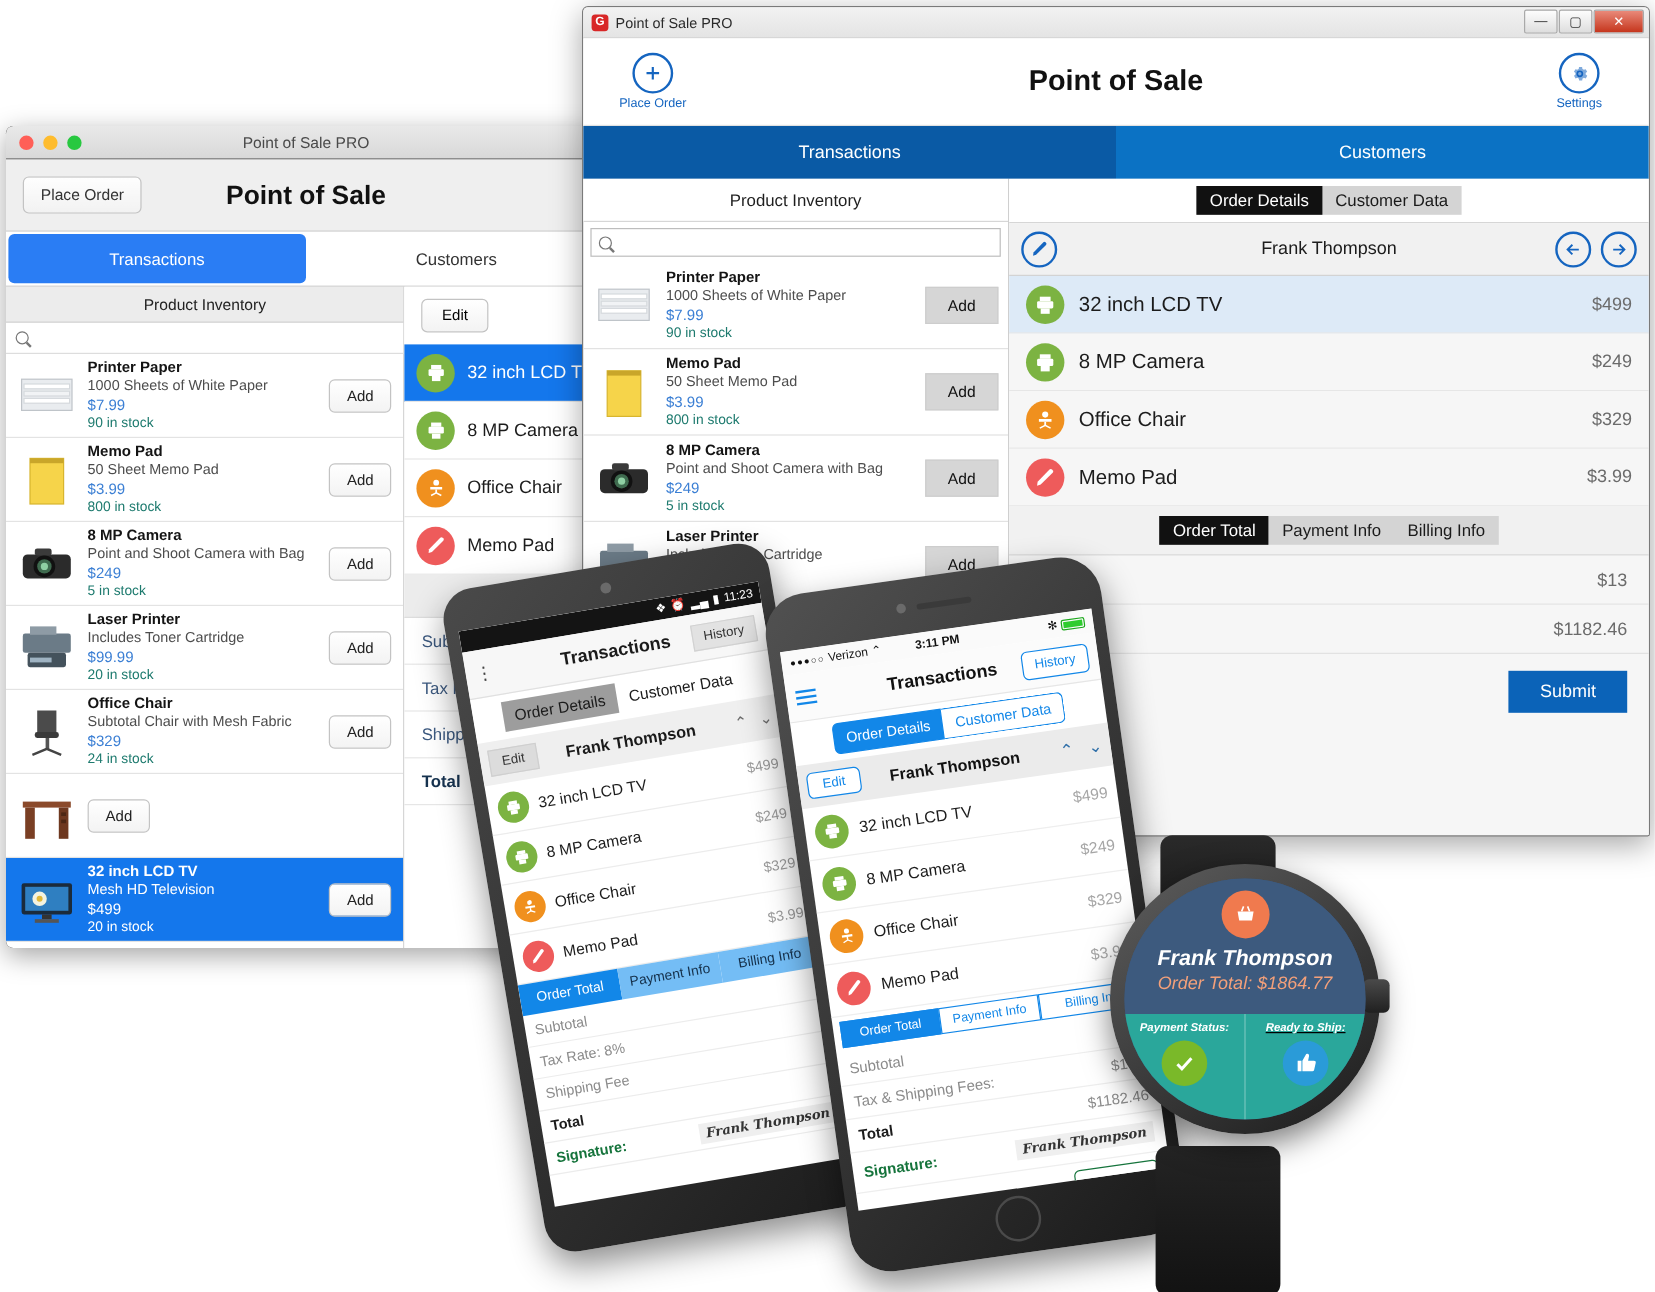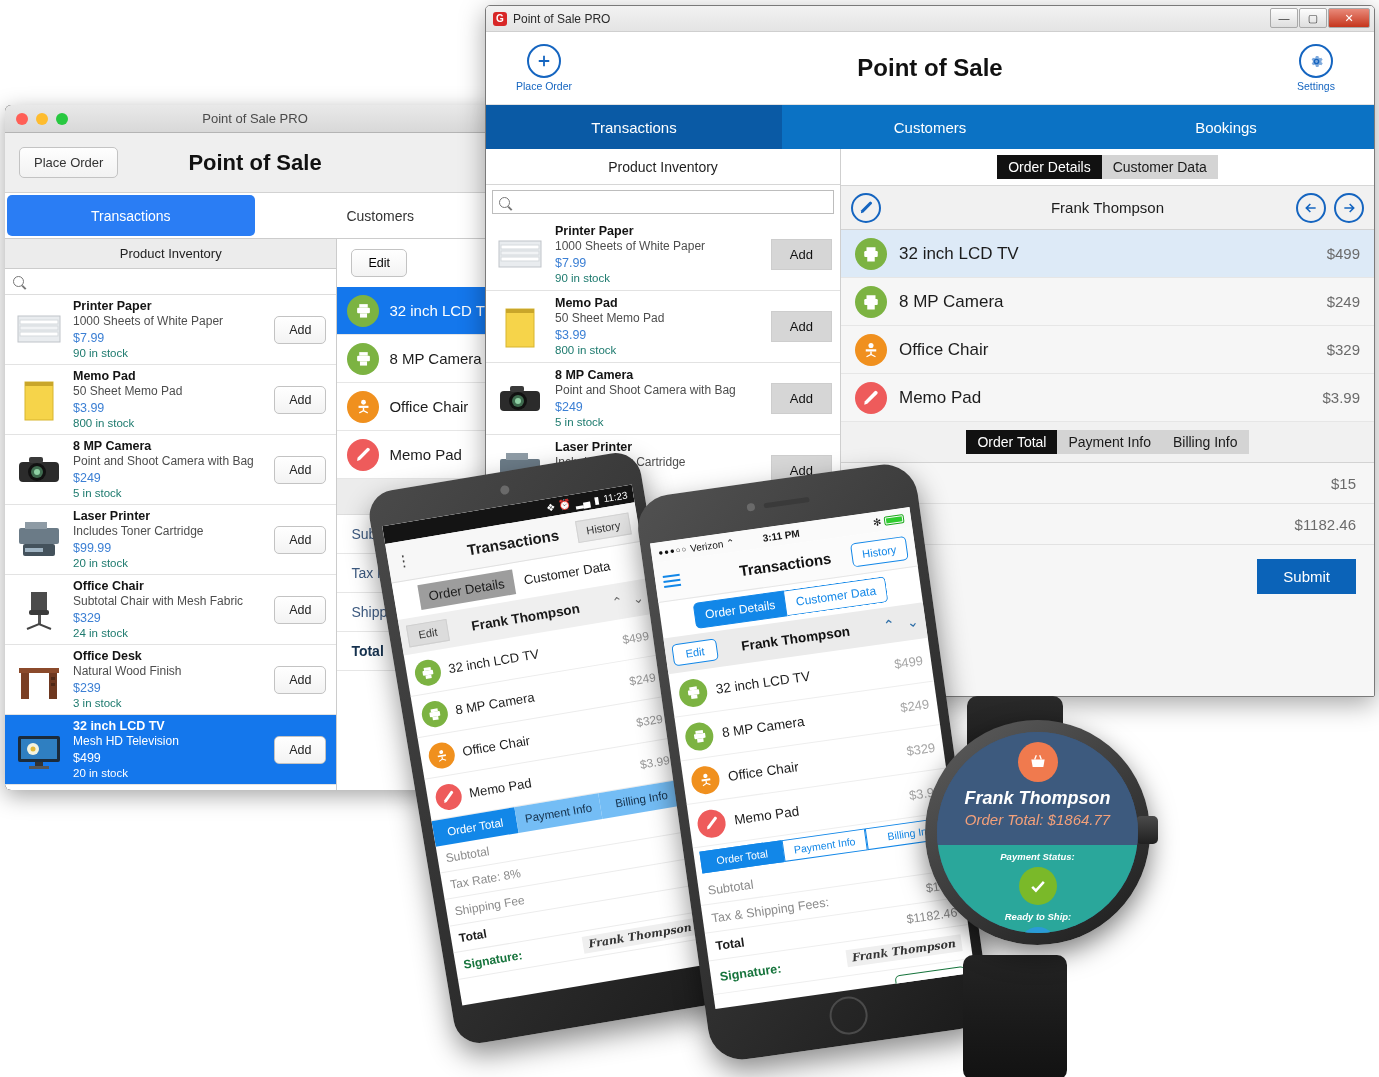--- a/index.html
+++ b/index.html
@@ -227,23 +227,23 @@
   .watch { position: absolute; left: 905px; top: 700px; width: 265px; height: 370px; }
   .watch-band-t { position: absolute; left: 62px; top: -4px; width: 96px; height: 70px; background: linear-gradient(#2a2a2a,#1a1a1a); border-radius: 10px; }
   .watch-band-b { position: absolute; left: 58px; top: 255px; width: 104px; height: 125px; background: linear-gradient(#242424,#121212); border-radius: 10px; }
   .watch-case { position: absolute; left: 20px; top: 20px; width: 225px; height: 225px; border-radius: 50%; background: linear-gradient(145deg,#5e5e5e,#1b1b1b); box-shadow: 0 10px 26px rgba(0,0,0,.5); }
   .watch-crown { position: absolute; right: -8px; top: 96px; width: 22px; height: 28px; background: linear-gradient(#4a4a4a,#202020); border-radius: 5px; }
   .watch-face { position: absolute; left: 12px; top: 12px; width: 201px; height: 201px; border-radius: 50%; overflow: hidden; background: #3c5a80; }
   .wf-top { height: 56%; background: #3d5a7e; display: flex; flex-direction: column; align-items: center; padding-top: 10px; }
   .wf-cart { width: 40px; height: 40px; border-radius: 50%; background: #f07a4e; display: flex; align-items: center; justify-content: center; color: #fff; font-size: 20px; }
   .wf-name { font-size: 18px; font-weight: bold; font-style: italic; color: #fff; margin-top: 6px; }
   .wf-total { font-size: 15px; font-style: italic; color: #f3a07a; margin-top: 2px; }
-  .wf-bot { height: 44%; background: #2aa79b; display: flex; flex-direction: column; }
+  .wf-bot { height: 44%; background: #2aa79b; display: flex; }
   .wf-col { flex: 1; display: flex; flex-direction: column; align-items: center; padding-top: 6px; gap: 5px; }
-  .wf-col + .wf-col { border-left: 1px solid rgba(255,255,255,.35); }
+  .wf-col + .wf-col { border-left: 1px solid rgba(255,255,255,.35); text-decoration: underline; }
   .wf-lbl { font-size: 9.5px; font-style: italic; font-weight: bold; color: #fff; }
   .wf-btn { width: 38px; height: 38px; border-radius: 50%; display: flex; align-items: center; justify-content: center; color: #fff; font-size: 18px; }
   .wf-btn.green { background: #7ab929; }
   .wf-btn.blue { background: #2a9bd8; }
 
   .thumb-svg { width: 52px; height: 52px; }
 </style>
 </head>
 <body>
 
@@ -360,26 +360,20 @@
             </div>
             <div class="prow">
               <div class="pthumb">
                 <svg class="thumb-svg" viewBox="0 0 52 52">
                     <rect x="6" y="14" width="40" height="5" fill="#8b4a2b"></rect>
                     <rect x="8" y="19" width="8" height="26" fill="#7a3f24"></rect>
                     <rect x="36" y="19" width="8" height="26" fill="#6e3820"></rect>
                     <rect x="38" y="23" width="4" height="3" fill="#4d2715"></rect>
                     <rect x="38" y="29" width="4" height="3" fill="#4d2715"></rect>
                   </svg>
-              </div>
-              <div class="pinfo">
-                <div class="pname">Office Desk</div>
-                <div class="pdesc">Natural Wood Finish</div>
-                <div class="pprice">$239</div>
-                <div class="pstock">3 in stock</div>
               </div>
               <div class="addbtn">Add</div>
             </div>
             <div class="prow sel">
               <div class="pthumb">
                 <svg class="thumb-svg" viewBox="0 0 52 52">
                     <rect x="5" y="12" width="42" height="26" rx="2" fill="#1b2b3b"></rect>
                     <rect x="8" y="15" width="36" height="20" fill="#2f7fc1"></rect>
                     <circle cx="20" cy="25" r="6" fill="#f3f3e0"></circle>
                     <circle cx="20" cy="25" r="2.5" fill="#e0b83a"></circle>
@@ -476,21 +470,20 @@
               <path d="M12 8a4 4 0 1 0 0 8 4 4 0 0 0 0-8zm0 6a2 2 0 1 1 0-4 2 2 0 0 1 0 4z"></path>
               <path d="M19 12.9l1.8 1.4-1.8 3.1-2.2-.7a6.8 6.8 0 0 1-1.6.9l-.4 2.3h-3.6l-.4-2.3a6.8 6.8 0 0 1-1.6-.9l-2.2.7-1.8-3.1L6.9 12.9a6 6 0 0 1 0-1.8L5.1 9.7l1.8-3.1 2.2.7a6.8 6.8 0 0 1 1.6-.9l.4-2.3h3.6l.4 2.3c.6.2 1.1.5 1.6.9l2.2-.7 1.8 3.1-1.8 1.4c.1.6.1 1.2 0 1.8z" opacity=".55"></path>
             </svg>
         </span>
         <span class="win-tool-label">Settings</span>
       </div>
     </div>
     <div class="win-tabs">
       <div class="win-tab active">Transactions</div>
       <div class="win-tab">Customers</div>
-      <div class="win-tab">Bookings</div>
     </div>
     <div class="win-split">
       <div class="win-left">
         <div class="win-colhdr">Product Inventory</div>
         <div class="win-search">
           <span class="mag"></span>
         </div>
         <div>
           <div class="win-prow">
             <div class="pthumb">
@@ -631,21 +624,21 @@
           <span class="win-oname">Memo Pad</span>
           <span class="win-oprice">$3.99</span>
         </div>
         <div class="win-seg2">
           <div class="seg">
             <div class="on">Order Total</div>
             <div>Payment Info</div>
             <div>Billing Info</div>
           </div>
         </div>
-        <div class="win-trow">$15</div>
+        <div class="win-trow">$13</div>
         <div class="win-trow">$1182.46</div>
         <div class="win-footer">
           <div class="submit-btn">Submit</div>
         </div>
       </div>
     </div>
   </div>
 
   <div class="android">
     <span class="and-cam"></span>

